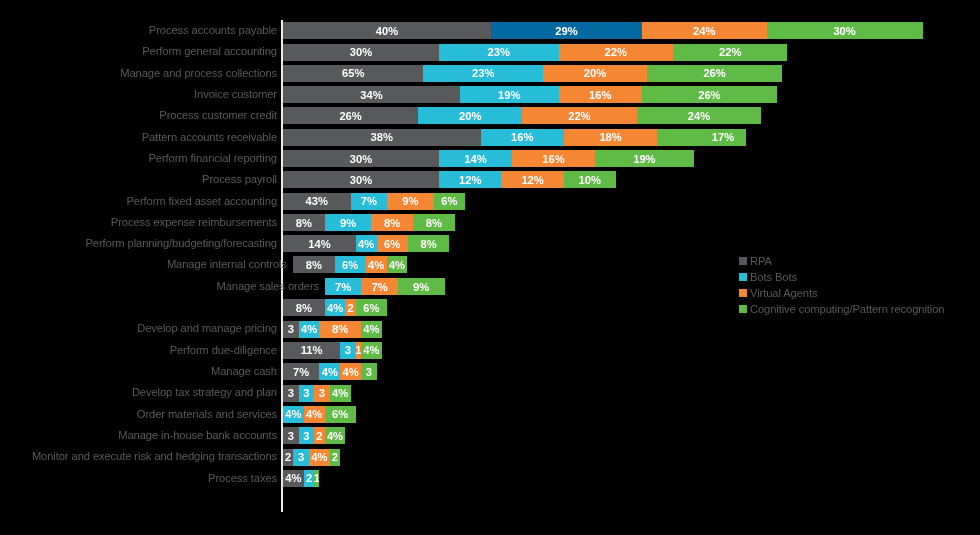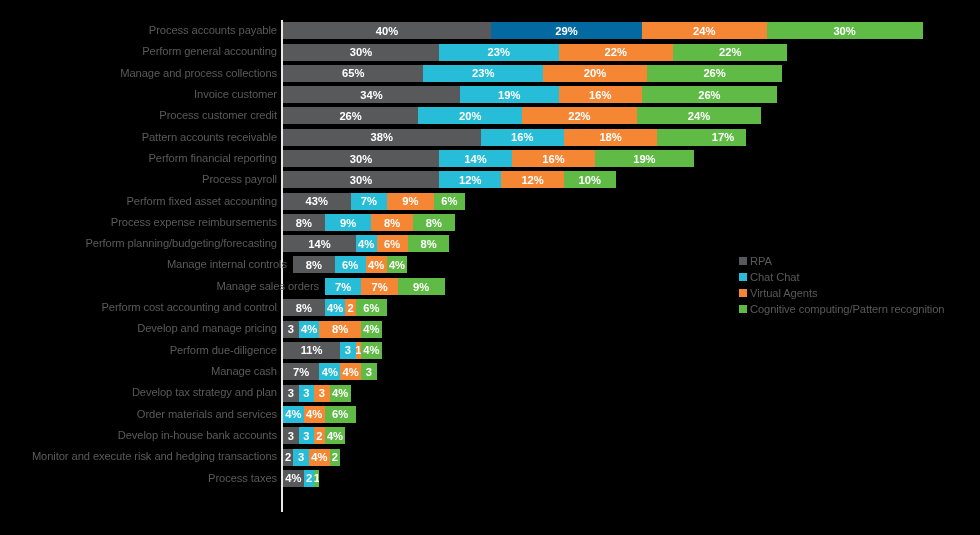--- a/index.html
+++ b/index.html
@@ -228,21 +228,20 @@
         </div>
         <div class="row" style="top: 257.84px; margin-left: 42px;">
           <div class="row-label">Manage sales orders</div>
           <div class="bars">
             <div class="seg" style="width: 36.4px; background: rgb(39, 188, 216);">7%</div>
             <div class="seg" style="width: 36.4px; background: rgb(245, 134, 52);">7%</div>
             <div class="seg" style="width: 46.8px; background: rgb(95, 187, 70);">9%</div>
           </div>
         </div>
         <div class="row" style="top: 279.16px;">
-          <div class="row-label">Perform cost accounting and control</div>
           <div class="bars">
             <div class="seg" style="width: 41.6px; background: rgb(88, 89, 91);">8%</div>
             <div class="seg" style="width: 20.8px; background: rgb(39, 188, 216);">4%</div>
             <div class="seg" style="width: 10.4px; background: rgb(245, 134, 52);">2</div>
             <div class="seg" style="width: 31.2px; background: rgb(95, 187, 70);">6%</div>
           </div>
         </div>
         <div class="row" style="top: 300.48px;">
           <div class="row-label">Develop and manage pricing</div>
           <div class="bars">
@@ -281,21 +280,21 @@
         </div>
         <div class="row" style="top: 385.76px;">
           <div class="row-label">Order materials and services</div>
           <div class="bars">
             <div class="seg" style="width: 20.8px; background: rgb(39, 188, 216);">4%</div>
             <div class="seg" style="width: 20.8px; background: rgb(245, 134, 52);">4%</div>
             <div class="seg" style="width: 31.2px; background: rgb(95, 187, 70);">6%</div>
           </div>
         </div>
         <div class="row" style="top: 407.08px;">
-          <div class="row-label">Develop in-house bank accounts</div>
+          <div class="row-label">Manage in-house bank accounts</div>
           <div class="bars">
             <div class="seg" style="width: 15.6px; background: rgb(88, 89, 91);">3</div>
             <div class="seg" style="width: 15.6px; background: rgb(39, 188, 216);">3</div>
             <div class="seg" style="width: 10.4px; background: rgb(245, 134, 52);">2</div>
             <div class="seg" style="width: 20.8px; background: rgb(95, 187, 70);">4%</div>
           </div>
         </div>
         <div class="row" style="top: 428.4px;">
           <div class="row-label">Monitor and execute risk and hedging transactions</div>
           <div class="bars">
@@ -316,21 +315,21 @@
       </div>
   </div>
 
   <div class="legend" id="legend">
       <div class="legend-item">
         <span class="legend-swatch" style="background: rgb(88, 89, 91);"></span>
         <span class="legend-label">RPA</span>
       </div>
       <div class="legend-item">
         <span class="legend-swatch" style="background: rgb(39, 188, 216);"></span>
-        <span class="legend-label">Chat Chat</span>
+        <span class="legend-label">Bots Bots</span>
       </div>
       <div class="legend-item">
         <span class="legend-swatch" style="background: rgb(245, 134, 52);"></span>
         <span class="legend-label">Virtual Agents</span>
       </div>
       <div class="legend-item">
         <span class="legend-swatch" style="background: rgb(95, 187, 70);"></span>
         <span class="legend-label">Cognitive computing/Pattern recognition</span>
       </div>
     </div>

